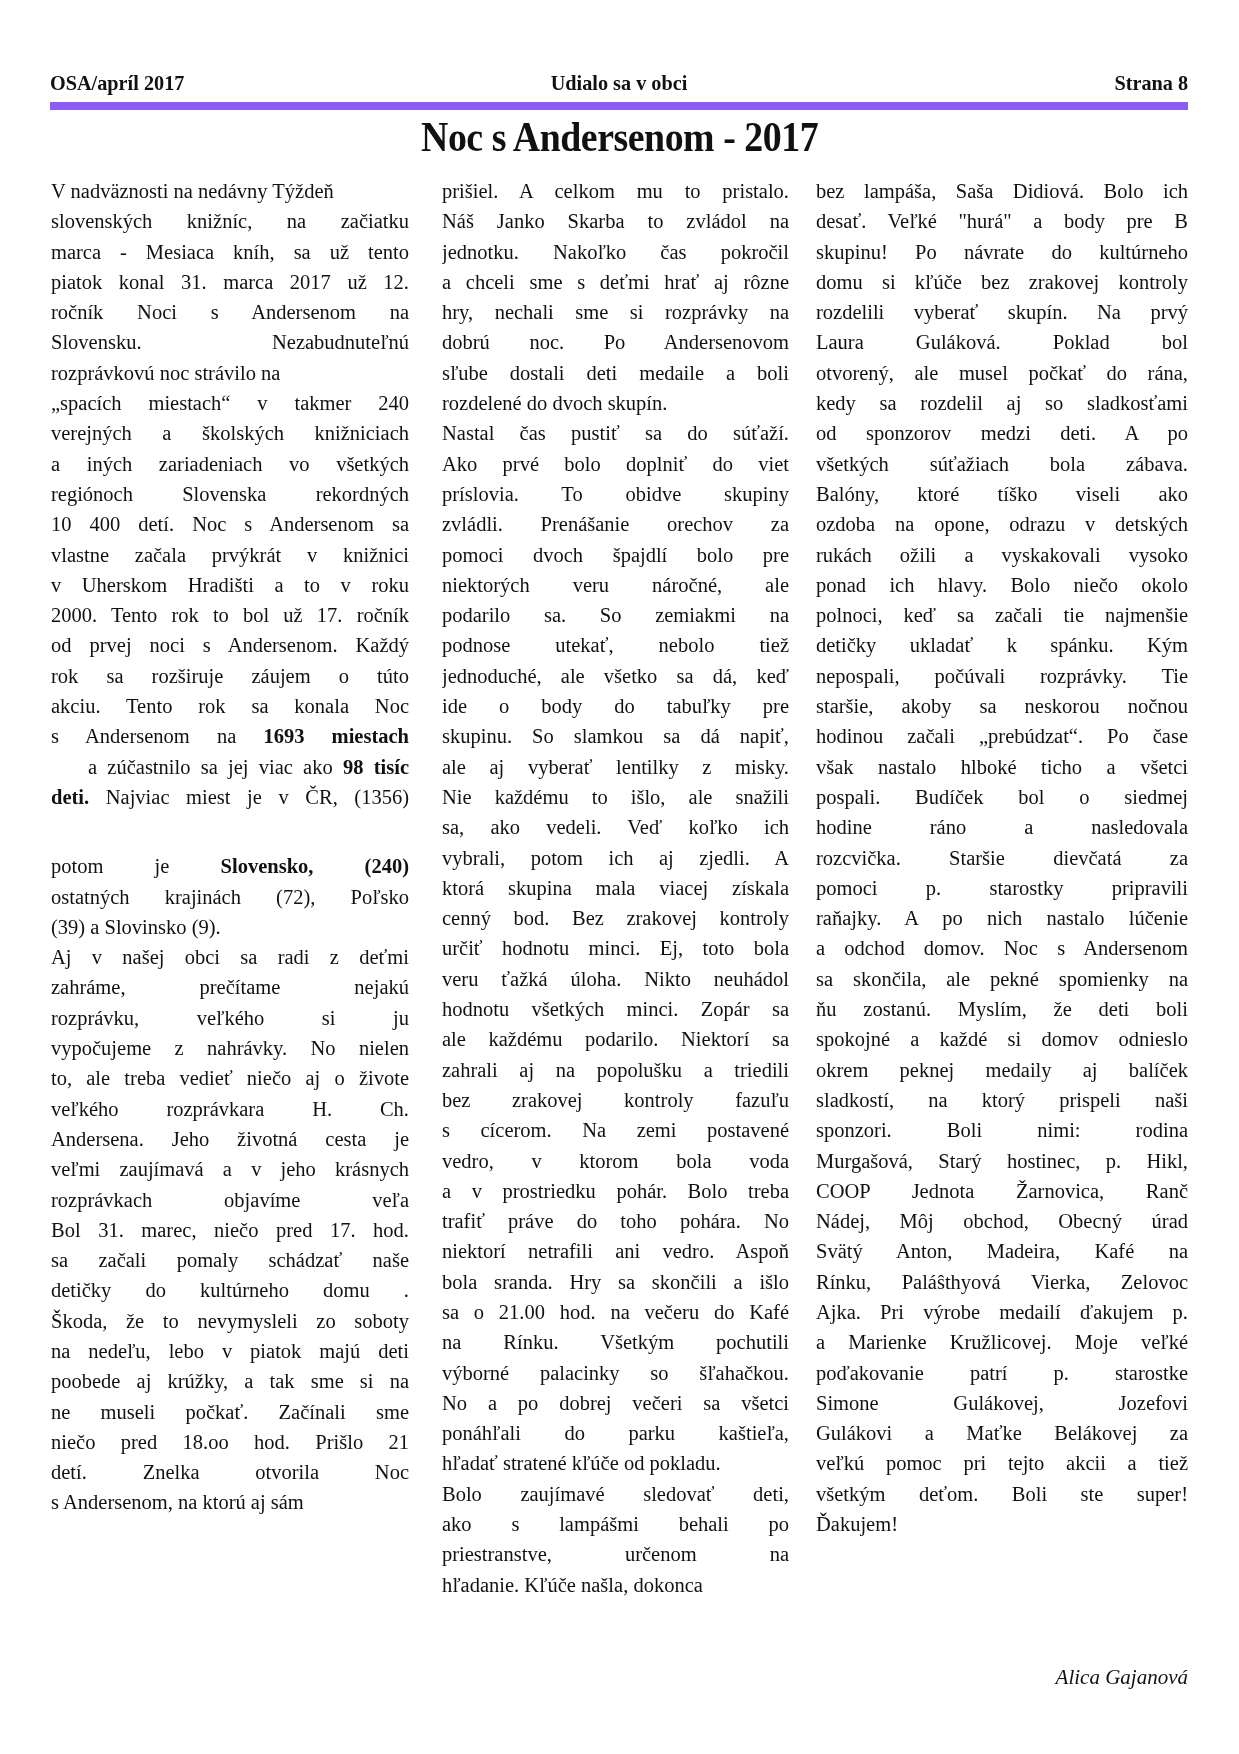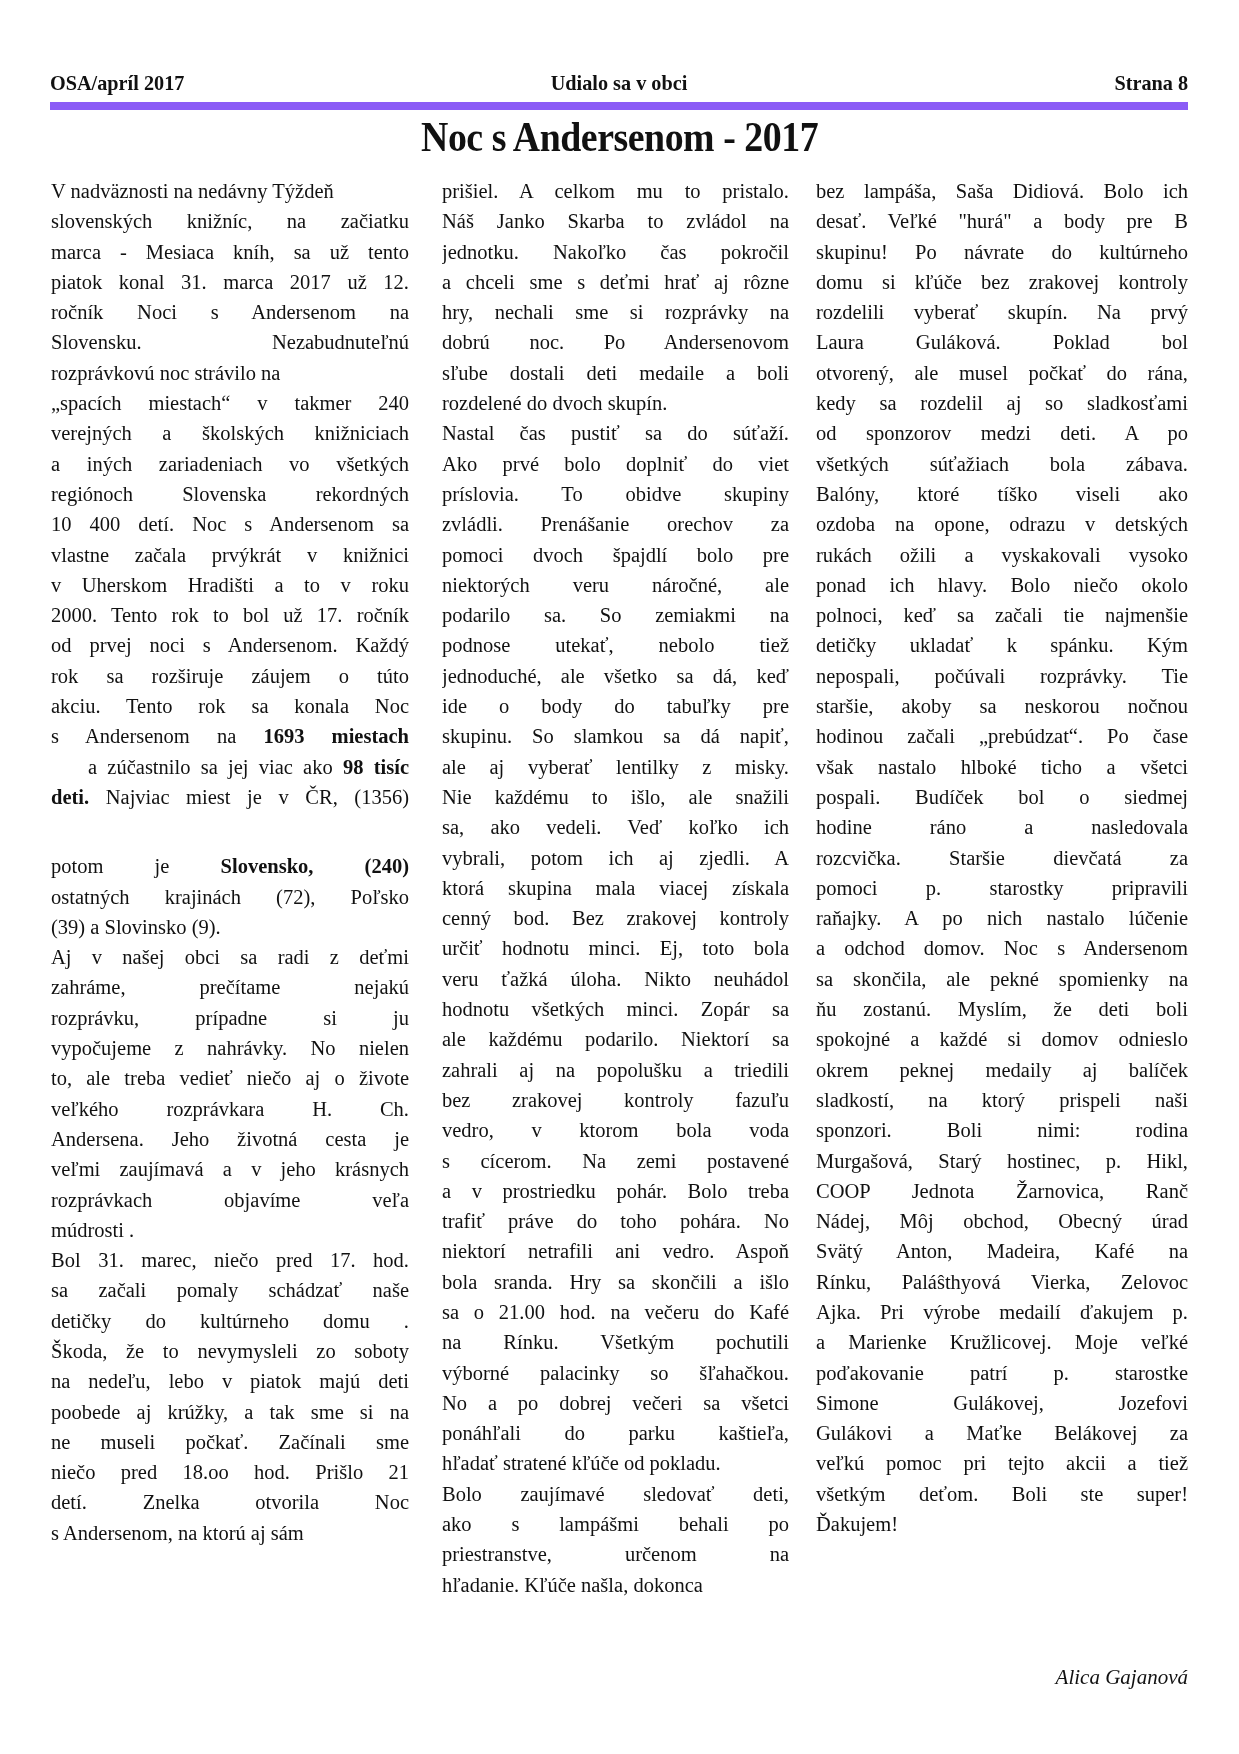--- a/index.html
+++ b/index.html
@@ -75,28 +75,27 @@
       <div class="line" style="white-space: normal; overflow: hidden;">rok sa rozširuje záujem o túto</div>
       <div class="line" style="white-space: normal; overflow: hidden;">akciu. Tento rok sa konala Noc</div>
       <div class="line" style="white-space: normal; overflow: hidden;"><span>s Andersenom na </span><b>1693 miestach</b></div>
       <div class="line" style="white-space: normal; overflow: hidden; margin-left: 37px;"><span>a zúčastnilo sa jej viac ako </span><b>98 tisíc</b></div>
       <div class="line" style="white-space: normal; overflow: hidden;"><b>deti.</b><span> Najviac miest je v ČR, (1356)</span></div>
       <div class="line" style="white-space: normal; overflow: hidden; margin-top: 39px;"><span>potom je </span><b>Slovensko, (240)</b></div>
       <div class="line" style="white-space: normal; overflow: hidden;">ostatných krajinách (72), Poľsko</div>
       <div class="line last" style="white-space: normal; overflow: hidden;">(39) a Slovinsko (9).</div>
       <div class="line" style="white-space: normal; overflow: hidden;">Aj v našej obci sa radi z deťmi</div>
       <div class="line" style="white-space: normal; overflow: hidden;">zahráme, prečítame nejakú</div>
-      <div class="line" style="white-space: normal; overflow: hidden;">rozprávku, prípadne si ju</div>
+      <div class="line" style="white-space: normal; overflow: hidden;">rozprávku, veľkého si ju</div>
       <div class="line" style="white-space: normal; overflow: hidden;">vypočujeme z nahrávky. No nielen</div>
       <div class="line" style="white-space: normal; overflow: hidden;">to, ale treba vedieť niečo aj o živote</div>
       <div class="line" style="white-space: normal; overflow: hidden;">veľkého rozprávkara H. Ch.</div>
       <div class="line" style="white-space: normal; overflow: hidden;">Andersena. Jeho životná cesta je</div>
       <div class="line" style="white-space: normal; overflow: hidden;">veľmi zaujímavá a v jeho krásnych</div>
       <div class="line" style="white-space: normal; overflow: hidden;">rozprávkach objavíme veľa</div>
-      <div class="line last" style="white-space: normal; overflow: hidden;">múdrosti .</div>
       <div class="line" style="white-space: normal; overflow: hidden;">Bol 31. marec, niečo pred 17. hod.</div>
       <div class="line" style="white-space: normal; overflow: hidden;">sa začali pomaly schádzať naše</div>
       <div class="line" style="white-space: normal; overflow: hidden;">detičky do kultúrneho domu .</div>
       <div class="line" style="white-space: normal; overflow: hidden;">Škoda, že to nevymysleli zo soboty</div>
       <div class="line" style="white-space: normal; overflow: hidden;">na nedeľu, lebo v piatok majú deti</div>
       <div class="line" style="white-space: normal; overflow: hidden;">poobede aj krúžky, a tak sme si na</div>
       <div class="line" style="white-space: normal; overflow: hidden;">ne museli počkať. Začínali sme</div>
       <div class="line" style="white-space: normal; overflow: hidden;">niečo pred 18.oo hod. Prišlo 21</div>
       <div class="line" style="white-space: normal; overflow: hidden;">detí. Znelka otvorila Noc</div>
       <div class="line last" style="white-space: normal; overflow: hidden;">s Andersenom, na ktorú aj sám</div>
@@ -126,22 +125,22 @@
       <div class="line" style="white-space: normal; overflow: hidden;">sa, ako vedeli. Veď koľko ich</div>
       <div class="line" style="white-space: normal; overflow: hidden;">vybrali, potom ich aj zjedli. A</div>
       <div class="line" style="white-space: normal; overflow: hidden;">ktorá skupina mala viacej získala</div>
       <div class="line" style="white-space: normal; overflow: hidden;">cenný bod. Bez zrakovej kontroly</div>
       <div class="line" style="white-space: normal; overflow: hidden;">určiť hodnotu minci. Ej, toto bola</div>
       <div class="line" style="white-space: normal; overflow: hidden;">veru ťažká úloha. Nikto neuhádol</div>
       <div class="line" style="white-space: normal; overflow: hidden;">hodnotu všetkých minci. Zopár sa</div>
       <div class="line" style="white-space: normal; overflow: hidden;">ale každému podarilo. Niektorí sa</div>
       <div class="line" style="white-space: normal; overflow: hidden;">zahrali aj na popolušku a triedili</div>
       <div class="line" style="white-space: normal; overflow: hidden;">bez zrakovej kontroly fazuľu</div>
+      <div class="line" style="white-space: normal; overflow: hidden;">s cícerom. Na zemi postavené</div>
       <div class="line" style="white-space: normal; overflow: hidden;">vedro, v ktorom bola voda</div>
-      <div class="line" style="white-space: normal; overflow: hidden;">s cícerom. Na zemi postavené</div>
       <div class="line" style="white-space: normal; overflow: hidden;">a v prostriedku pohár. Bolo treba</div>
       <div class="line" style="white-space: normal; overflow: hidden;">trafiť práve do toho pohára. No</div>
       <div class="line" style="white-space: normal; overflow: hidden;">niektorí netrafili ani vedro. Aspoň</div>
       <div class="line" style="white-space: normal; overflow: hidden;">bola sranda. Hry sa skončili a išlo</div>
       <div class="line" style="white-space: normal; overflow: hidden;">sa o 21.00 hod. na večeru do Kafé</div>
       <div class="line" style="white-space: normal; overflow: hidden;">na Rínku. Všetkým pochutili</div>
       <div class="line" style="white-space: normal; overflow: hidden;">výborné palacinky so šľahačkou.</div>
       <div class="line" style="white-space: normal; overflow: hidden;">No a po dobrej večeri sa všetci</div>
       <div class="line" style="white-space: normal; overflow: hidden;">ponáhľali do parku kaštieľa,</div>
       <div class="line last" style="white-space: normal; overflow: hidden;">hľadať stratené kľúče od pokladu.</div>

